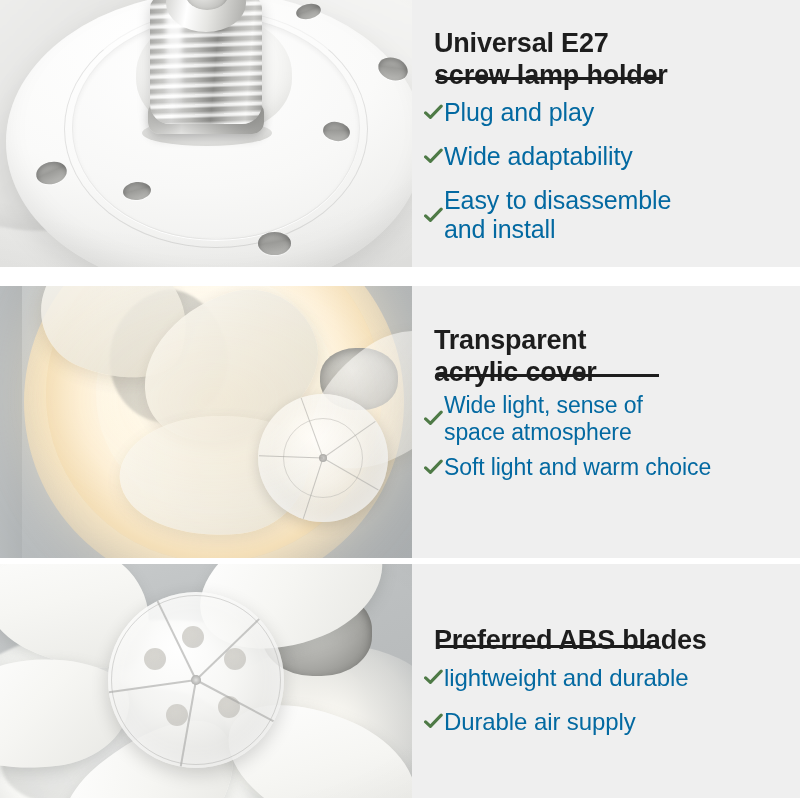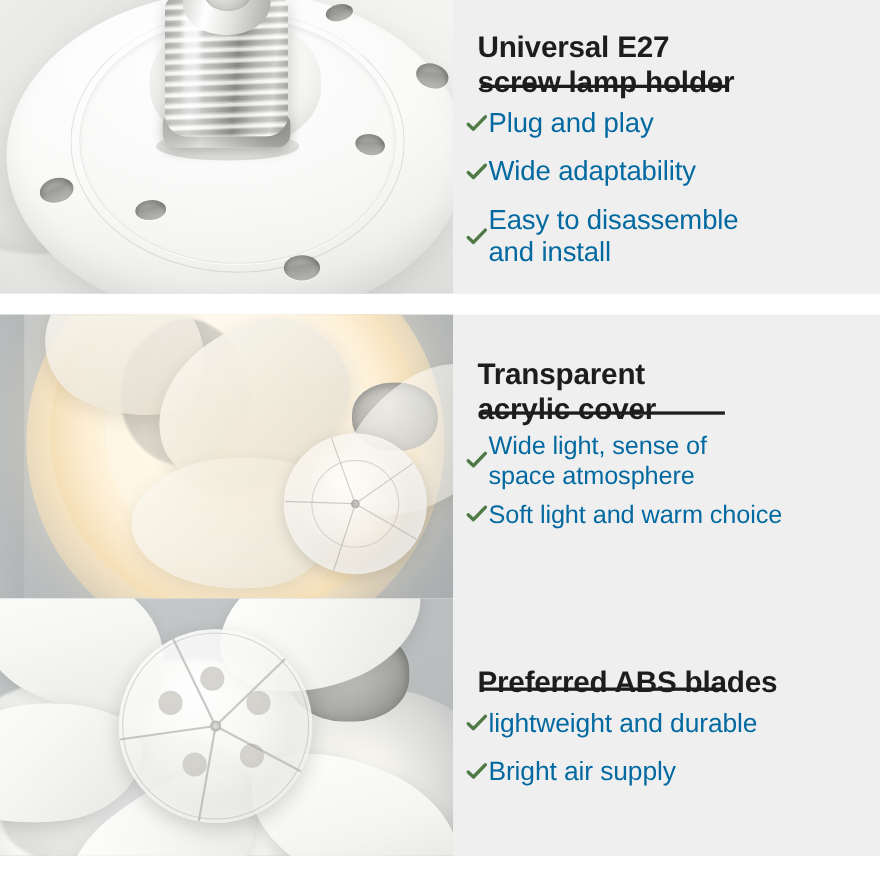--- a/index.html
+++ b/index.html
@@ -10,21 +10,21 @@
     font-family:"Liberation Sans","DejaVu Sans",sans-serif;
     overflow:hidden;
     -webkit-font-smoothing:antialiased;
   }
   .sheet{position:relative;width:800px;height:800px;background:#ffffff;}
 
   
   .panel{position:absolute;left:0;width:800px;display:flex;background:#efefef;overflow:hidden;}
   #panel-1{top:0;height:267px;}
   #panel-2{top:286px;height:272px;}
-  #panel-3{top:544px;height:234px;}
+  #panel-3{top:564px;height:234px;}
 
   .photo{position:relative;width:412px;height:100%;overflow:hidden;flex:0 0 412px;}
   .copy{position:relative;flex:1 1 auto;height:100%;background:#efefef;}
 
   
   .headline{
     position:absolute;left:22px;
     color:#1d1d1d;font-weight:bold;
     letter-spacing:-0.2px;line-height:1.16;
     white-space:pre-line;
@@ -476,19 +476,19 @@
               </svg>
           </span>
           <span class="btext">lightweight and durable</span>
         </li>
         <li class="bullet">
           <span class="tick">
             <svg width="19" height="17" viewBox="0 0 19 17">
                 <path d="M1.6 8.9 L6.4 13.4 L17.2 2.2" fill="none" stroke="#4e7a46" stroke-width="3.1" stroke-linecap="round" stroke-linejoin="round"></path>
               </svg>
           </span>
-          <span class="btext">Bright air supply</span>
+          <span class="btext">Durable air supply</span>
         </li>
       </ul>
     </div>
   </section>
 
 </div>
 
 </body></html>

